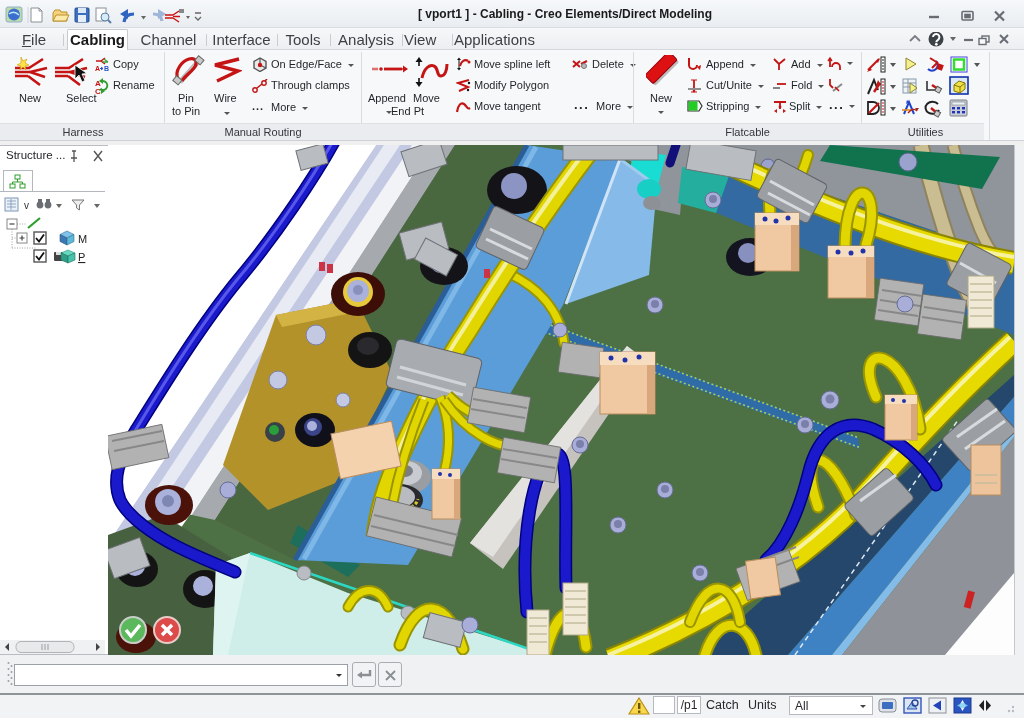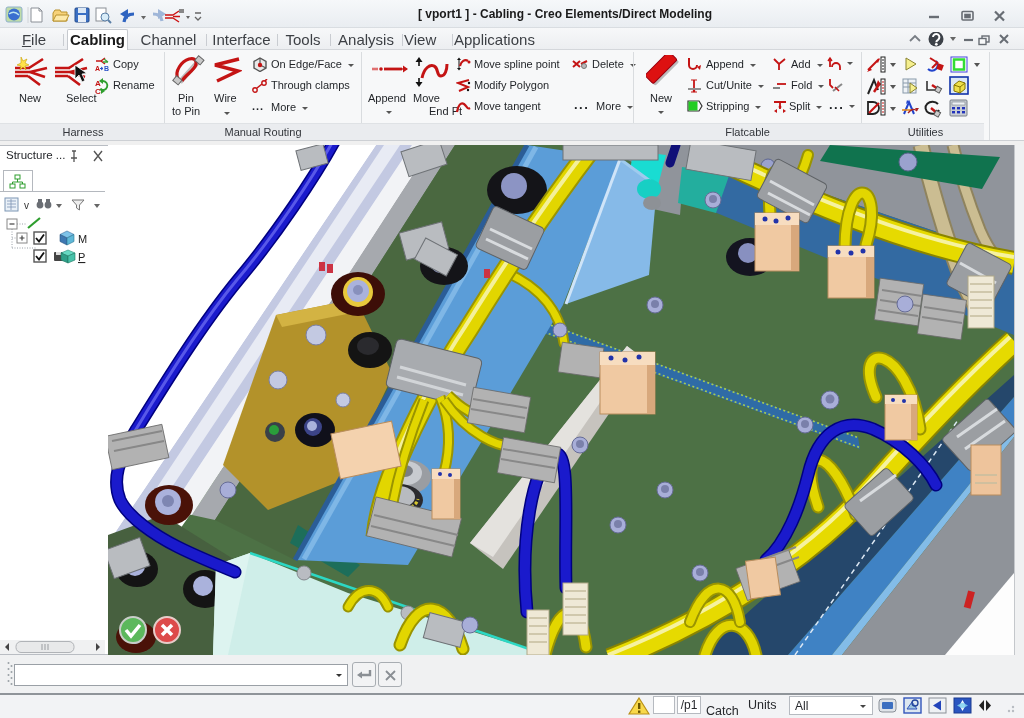--- a/index.html
+++ b/index.html
@@ -209,29 +209,29 @@
     <div class="rlabel" style="top:42px;left:368px">Append</div>
     <div class="caretabs" style="top:61px;left:386px"></div>
     <svg class="icon" style="top:6px;left:414px" width="36" height="32" viewBox="0 0 36 32">
       <path d="M5,1 l-3.5,5 h7 z" fill="#111"></path>
         <path d="M5,5 v5" stroke="#111" stroke-width="1.6"></path>
       <path d="M5,31 l-3.5,-5 h7 z" fill="#111"></path>
         <path d="M5,27 v-5" stroke="#111" stroke-width="1.6"></path>
       <path d="M8,22 C10,12 16,8 20,10 C25,12 22,20 27,20 C31,20 33,14 33,8" stroke="#c41414" stroke-width="3" fill="none"></path>
     </svg>
     <div class="rlabel" style="top:42px;left:413px">Move</div>
-    <div class="rlabel" style="top:55px;left:429px">End Pt</div>
+    <div class="rlabel" style="top:55px;left:391px">End Pt</div>
     <svg class="icon" style="top:6px;left:456px" width="15" height="16" viewBox="0 0 15 16">
       <path d="M3,1.5 l-2,2.5 h4 z" fill="#111"></path>
         <path d="M3,14.5 l-2,-2.5 h4 z" fill="#111"></path>
       <path d="M3,4 v8" stroke="#111" stroke-width="1"></path>
       <path d="M4,10 C5,5 9,3 12,5" stroke="#c41414" stroke-width="2.2" fill="none"></path>
       <circle cx="13" cy="6" r="1.5" fill="#c41414"></circle>
     </svg>
-    <div class="rlabel" style="top:8px;left:474px">Move spline point</div>
+    <div class="rlabel" style="top:8px;left:474px">Move spline left</div>
     <svg class="icon" style="top:28px;left:456px" width="15" height="15" viewBox="0 0 15 15">
       <path d="M13,2 L2,5 L12,9 L3,13" stroke="#c41414" stroke-width="2" fill="none"></path>
       <circle cx="13" cy="5" r="1.2" fill="#111"></circle>
         <circle cx="12" cy="12" r="1.2" fill="#111"></circle>
     </svg>
     <div class="rlabel" style="top:29px;left:474px">Modify Polygon</div>
     <svg class="icon" style="top:49px;left:456px" width="16" height="15" viewBox="0 0 16 15">
       <path d="M1,13 C2,6 5,3 8,5 C11,7 11,11 14,9" stroke="#c41414" stroke-width="2.2" fill="none"></path>
     </svg>
     <div class="rlabel" style="top:50px;left:474px">Move tangent</div>
@@ -814,21 +814,21 @@
     </div>
   </div>
   <div id="statusbar">
     <svg class="abs" style="top:2px;left:628px" width="22" height="19" viewBox="0 0 22 19">
       <path d="M11,1 L21,17 H1 Z" fill="#f8d84a" stroke="#b89018" stroke-width="1.2"></path>
       <rect x="10" y="6" width="2.4" height="6" fill="#6a5500"></rect>
       <rect x="10" y="13.5" width="2.4" height="2.4" fill="#6a5500"></rect>
     </svg>
     <div class="abs" style="top:1px;left:653px;width:22px;height:18px;background:#fff;border:1px solid #b6bac0"></div>
     <div class="abs" style="top:1px;left:677px;width:24px;height:18px;background:#fff;border:1px solid #b6bac0;text-align:center;font-size:12px;line-height:17px">/p1</div>
-    <div class="abs" style="top:9px;left:706px">Catch</div>
+    <div class="abs" style="top:3px;left:706px">Catch</div>
     <div class="abs" style="top:3px;left:748px">Units</div>
     <div class="abs" style="top:1px;left:789px;width:84px;height:19px;background:#fff;border:1px solid #b6bac0;font-size:12px">
       <span style="position:absolute;left:5px;top:2px">All</span>
       <div class="caretabs" style="top:8px;left:70px;border-top-color:#444"></div>
     </div>
     <svg class="abs" style="top:2px;left:878px" width="140" height="19" viewBox="0 0 140 19">
       <rect x="1" y="2" width="17" height="13" rx="3" fill="#dfe3e8" stroke="#8a9098"></rect>
       <rect x="4" y="5" width="11" height="7" rx="1" fill="#3d6fc0"></rect>
       <g transform="translate(26,0)">
         <rect x="0" y="1" width="17" height="15" fill="#dce6f0" stroke="#3355bb" stroke-width="1.4"></rect>

